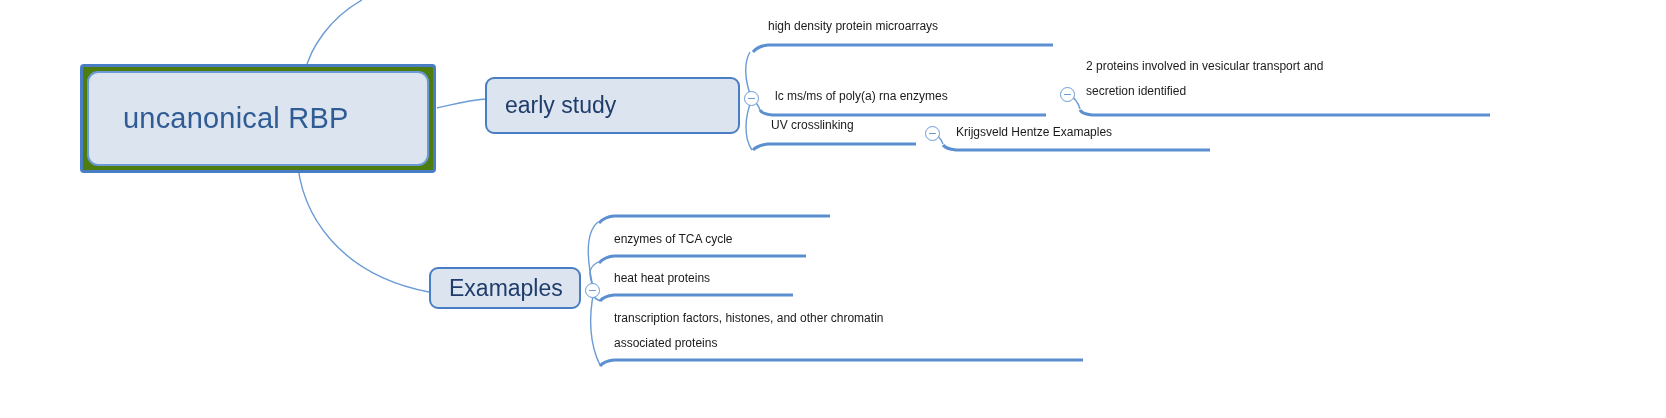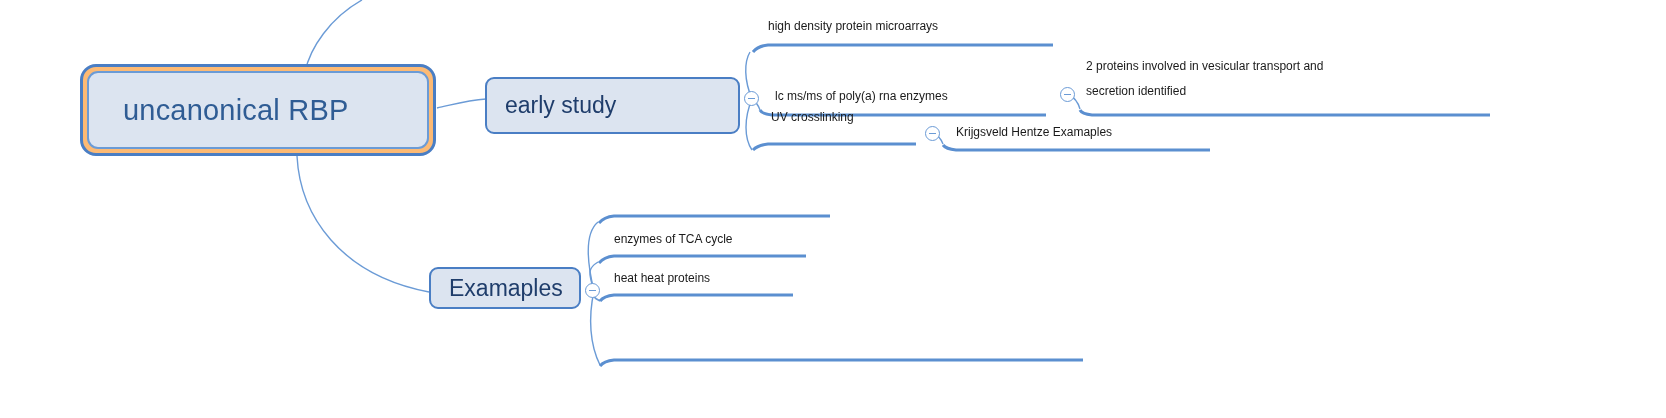--- a/index.html
+++ b/index.html
@@ -27,25 +27,25 @@
     height: 418px;
     pointer-events: none;
   }
 
   
   .root-node {
     position: absolute;
     left: 80px;
     top: 64px;
     width: 356px;
-    height: 92px;
+    height: 109px;
     box-sizing: border-box;
     border: 3px solid #4a7ec4;
-    border-radius: 16px;
-    background: #fdba74;
+    border-radius: 4px;
+    background: #4d7c0f;
     padding: 4px;
   }
   .root-node-inner {
     width: 100%;
     height: 100%;
     box-sizing: border-box;
     border: 2px solid #6b9bd6;
     border-radius: 11px;
     background: #dce4f0;
     display: flex;
@@ -184,21 +184,21 @@
   <div class="leaf" style="left:765px; top:84px; width:285px;">
     <div class="leaf-text">lc ms/ms of poly(a) rna enzymes</div>
   </div>
   <div class="toggle" style="left:1060px; top:87px;"></div>
 
   <div class="leaf" style="left:1086px; top:54px; width:404px;">
     <div class="leaf-text" style="padding-left:0;">2 proteins involved in vesicular transport and
 secretion identified</div>
   </div>
 
-  <div class="leaf" style="left:761px; top:105px; width:160px;">
+  <div class="leaf" style="left:761px; top:113px; width:160px;">
     <div class="leaf-text">UV crosslinking</div>
   </div>
   <div class="toggle" style="left:925px; top:126px;"></div>
 
   <div class="leaf" style="left:946px; top:120px; width:270px;">
     <div class="leaf-text">Krijgsveld Hentze Examaples</div>
   </div>
 
   <div class="branch-node" id="node-examples">
     <span class="branch-label">Examaples</span>
@@ -207,14 +207,18 @@
 
 
   <div class="leaf" style="left:604px; top:227px; width:210px;">
     <div class="leaf-text">enzymes of TCA cycle</div>
   </div>
 
   <div class="leaf" style="left:604px; top:266px; width:195px;">
     <div class="leaf-text">heat heat proteins</div>
   </div>
 
+  <div class="leaf" style="left:604px; top:306px; width:480px;">
+    <div class="leaf-text">transcription factors, histones, and other chromatin
+associated proteins</div>
+  </div>
 
 </div>
 
 </body></html>

